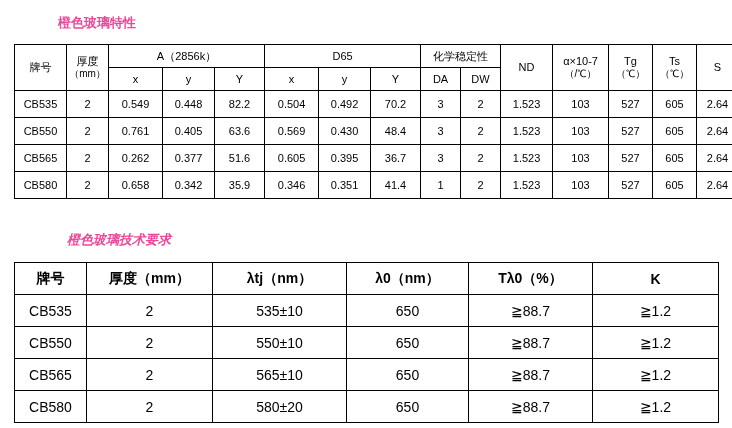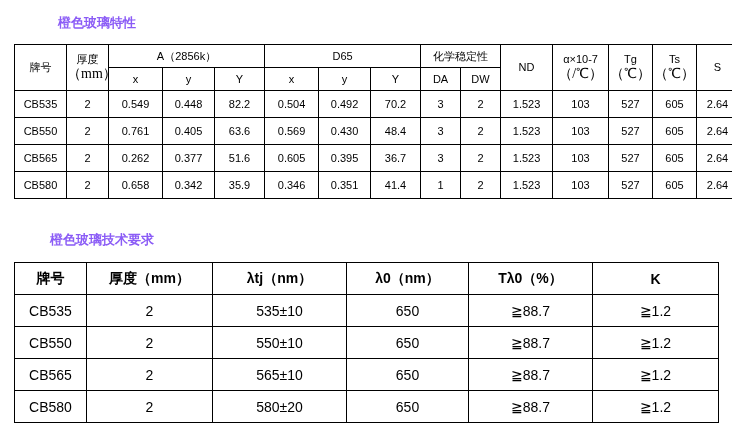--- a/index.html
+++ b/index.html
@@ -11,31 +11,32 @@
     height: 428px;
     background: #ffffff;
     font-family: "Liberation Sans", sans-serif;
     color: #000000;
     position: relative;
     overflow: hidden;
   }
   .title {
     font-size: 13px;
     font-weight: bold;
-    color: #8b5cf6;
+    color: #ec4899;
   }
   #title1 {
     position: absolute;
     left: 58px;
     top: 14px;
   }
   #title2 {
     position: absolute;
-    left: 50px;
+    left: 67px;
     top: 231px;
+    font-style: italic;
   }
   table {
     border-collapse: collapse;
     table-layout: fixed;
   }
   table td, table th {
     border: 1px solid #000000;
     text-align: center;
     vertical-align: middle;
     font-weight: normal;
@@ -53,22 +54,21 @@
     font-size: 11px;
   }
   #tbl1 td {
     height: 22px;
     line-height: 1.15;
   }
   #tbl1 .hdr {
     font-size: 11px;
   }
   #tbl1 .unit {
-    font-size: 14px;
-    font-family: Liberation Serif, serif;
+    font-size: 10px;
   }
   #tbl1 tr.data td {
     height: 26px;
   }
   .two-line {
     line-height: 1.1;
   }
 
   
   #tbl2-wrap {

